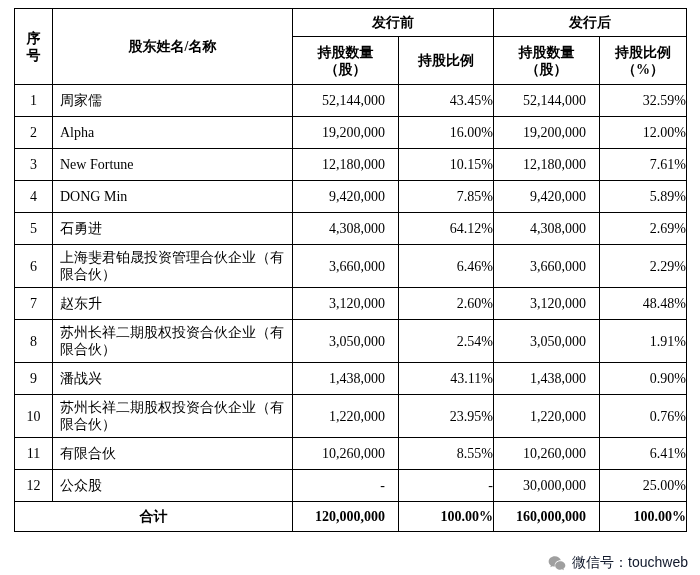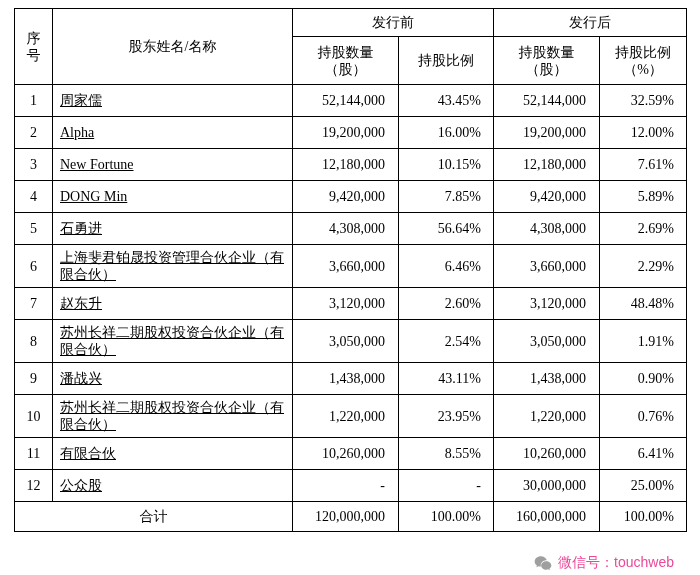--- a/index.html
+++ b/index.html
@@ -11,42 +11,42 @@
     border-collapse:collapse; table-layout:fixed;
   }
   th, td {
     border:1.5px solid #000;
     font-size:14px;
     line-height:17px;
     vertical-align:middle;
     overflow:hidden;
   }
   th {
-    font-weight:normal;
+    font-weight:bold;
     text-align:center;
     white-space:pre-line;
     padding:4px 2px;
   }
   tr.group-row th { height:28px; }
   tr.sub-row th   { height:48px; }
 
   td { height:32px; padding:4px 2px; }
   td.c-no   { text-align:center; white-space:pre-line; }
-  td.c-name { text-align:left; padding-left:7px; padding-right:4px;text-decoration:underline; }
+  td.c-name { text-align:left; padding-left:7px; padding-right:4px; }
   td.c-num  { text-align:right; padding-right:13px;margin-top:16px; }
-  td.c-pct  { text-align:right; padding-right:12px; }
+  td.c-pct  { text-align:right; padding-right:0; }
 
-  tr.total-row td { font-weight:normal; height:30px; }
+  tr.total-row td { font-weight:bold; height:30px; }
   td.c-total-label { text-align:center; }
 
   .watermark {
-    position:absolute; right:26px; bottom:2px;
+    position:absolute; right:12px; bottom:2px;
     display:flex; align-items:center; gap:5px;
     font-family:"Liberation Sans","DejaVu Sans",sans-serif;
-    font-size:14px; color:#ec4899;
+    font-size:14px; color:#0f172a;
   }
   .watermark .wm-icon { display:inline-flex; opacity:0.85; }
 </style>
 </head>
 <body>
 
 <table class="shareholders">
   <colgroup>
     <col style="width:38px">
       <col style="width:240px">
@@ -103,21 +103,21 @@
       <td class="c-name">DONG Min</td>
       <td class="c-num">9,420,000</td>
       <td class="c-pct">7.85%</td>
       <td class="c-num">9,420,000</td>
       <td class="c-pct">5.89%</td>
     </tr>
     <tr>
       <td class="c-no">5</td>
       <td class="c-name">石勇进</td>
       <td class="c-num">4,308,000</td>
-      <td class="c-pct">56.64%</td>
+      <td class="c-pct">64.12%</td>
       <td class="c-num">4,308,000</td>
       <td class="c-pct">2.69%</td>
     </tr>
     <tr>
       <td class="c-no">6</td>
       <td class="c-name">上海斐君铂晟投资管理合伙企业（有限合伙）</td>
       <td class="c-num">3,660,000</td>
       <td class="c-pct">6.46%</td>
       <td class="c-num">3,660,000</td>
       <td class="c-pct">2.29%</td>

